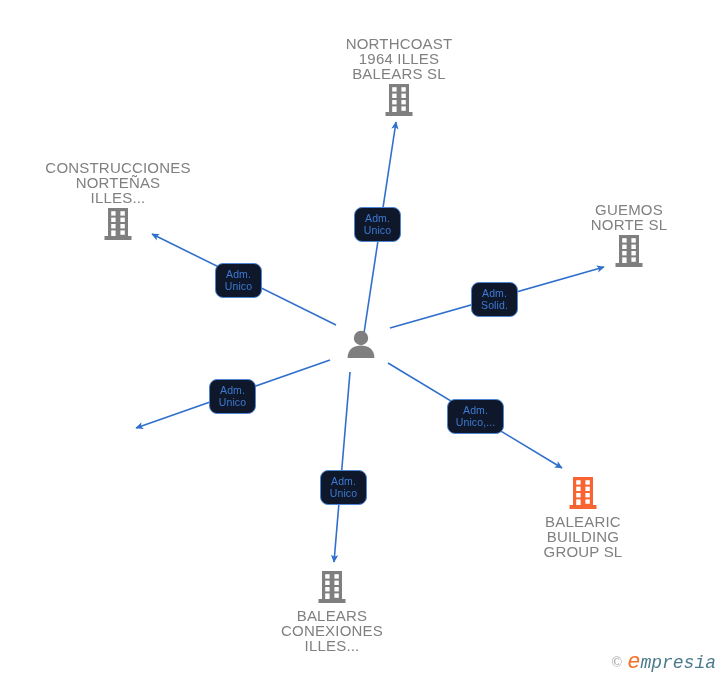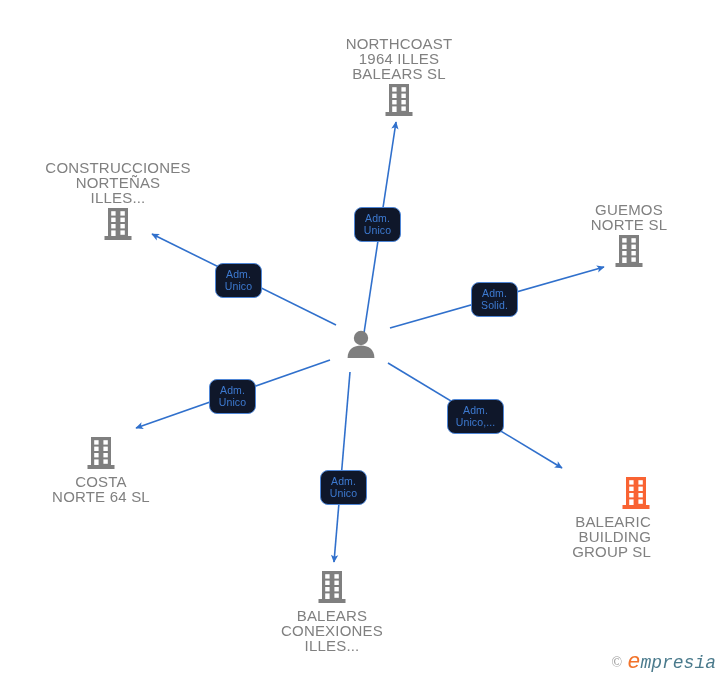--- a/index.html
+++ b/index.html
@@ -155,38 +155,20 @@
         <rect x="8.2" y="10.6" width="4.4" height="4.4" fill="#ffffff"></rect>
         <rect x="17.4" y="10.6" width="4.4" height="4.4" fill="#ffffff"></rect>
         <rect x="8.2" y="17" width="4.4" height="4.4" fill="#ffffff"></rect>
         <rect x="17.4" y="17" width="4.4" height="4.4" fill="#ffffff"></rect>
         <rect x="8.2" y="23.4" width="4.4" height="5.6" fill="#ffffff"></rect>
         <rect x="17.4" y="23.4" width="4.4" height="4.4" fill="#ffffff"></rect>
       </svg>
     </span>
   </div>
 
-  <div class="node below" style="left:101px;top:436px;">
-    <span class="ico">
-      <svg width="30" height="34" viewBox="0 0 30 34" aria-hidden="true">
-        <rect x="5" y="1" width="20" height="28" fill="#7f7f7f"></rect>
-        <rect x="1.5" y="29" width="27" height="4" fill="#7f7f7f"></rect>
-        <rect x="8.2" y="4.2" width="4.4" height="4.4" fill="#ffffff"></rect>
-        <rect x="17.4" y="4.2" width="4.4" height="4.4" fill="#ffffff"></rect>
-        <rect x="8.2" y="10.6" width="4.4" height="4.4" fill="#ffffff"></rect>
-        <rect x="17.4" y="10.6" width="4.4" height="4.4" fill="#ffffff"></rect>
-        <rect x="8.2" y="17" width="4.4" height="4.4" fill="#ffffff"></rect>
-        <rect x="17.4" y="17" width="4.4" height="4.4" fill="#ffffff"></rect>
-        <rect x="8.2" y="23.4" width="4.4" height="5.6" fill="#ffffff"></rect>
-        <rect x="17.4" y="23.4" width="4.4" height="4.4" fill="#ffffff"></rect>
-      </svg>
-    </span>
-    <span class="cap">COSTA
-NORTE 64 SL</span>
-  </div>
 
   <div class="node below" style="left:332px;top:570px;">
     <span class="ico">
       <svg width="30" height="34" viewBox="0 0 30 34" aria-hidden="true">
         <rect x="5" y="1" width="20" height="28" fill="#7f7f7f"></rect>
         <rect x="1.5" y="29" width="27" height="4" fill="#7f7f7f"></rect>
         <rect x="8.2" y="4.2" width="4.4" height="4.4" fill="#ffffff"></rect>
         <rect x="17.4" y="4.2" width="4.4" height="4.4" fill="#ffffff"></rect>
         <rect x="8.2" y="10.6" width="4.4" height="4.4" fill="#ffffff"></rect>
         <rect x="17.4" y="10.6" width="4.4" height="4.4" fill="#ffffff"></rect>
@@ -194,21 +176,21 @@
         <rect x="17.4" y="17" width="4.4" height="4.4" fill="#ffffff"></rect>
         <rect x="8.2" y="23.4" width="4.4" height="5.6" fill="#ffffff"></rect>
         <rect x="17.4" y="23.4" width="4.4" height="4.4" fill="#ffffff"></rect>
       </svg>
     </span>
     <span class="cap">BALEARS
 CONEXIONES
 ILLES...</span>
   </div>
 
-  <div class="node below focus" style="left:571px;top:476px;text-align:right;">
+  <div class="node below focus" style="left:583px;top:476px;">
     <span class="ico">
       <svg width="30" height="34" viewBox="0 0 30 34" aria-hidden="true">
         <rect x="5" y="1" width="20" height="28" fill="#f96332"></rect>
         <rect x="1.5" y="29" width="27" height="4" fill="#f96332"></rect>
         <rect x="8.2" y="4.2" width="4.4" height="4.4" fill="#ffffff"></rect>
         <rect x="17.4" y="4.2" width="4.4" height="4.4" fill="#ffffff"></rect>
         <rect x="8.2" y="10.6" width="4.4" height="4.4" fill="#ffffff"></rect>
         <rect x="17.4" y="10.6" width="4.4" height="4.4" fill="#ffffff"></rect>
         <rect x="8.2" y="17" width="4.4" height="4.4" fill="#ffffff"></rect>
         <rect x="17.4" y="17" width="4.4" height="4.4" fill="#ffffff"></rect>

